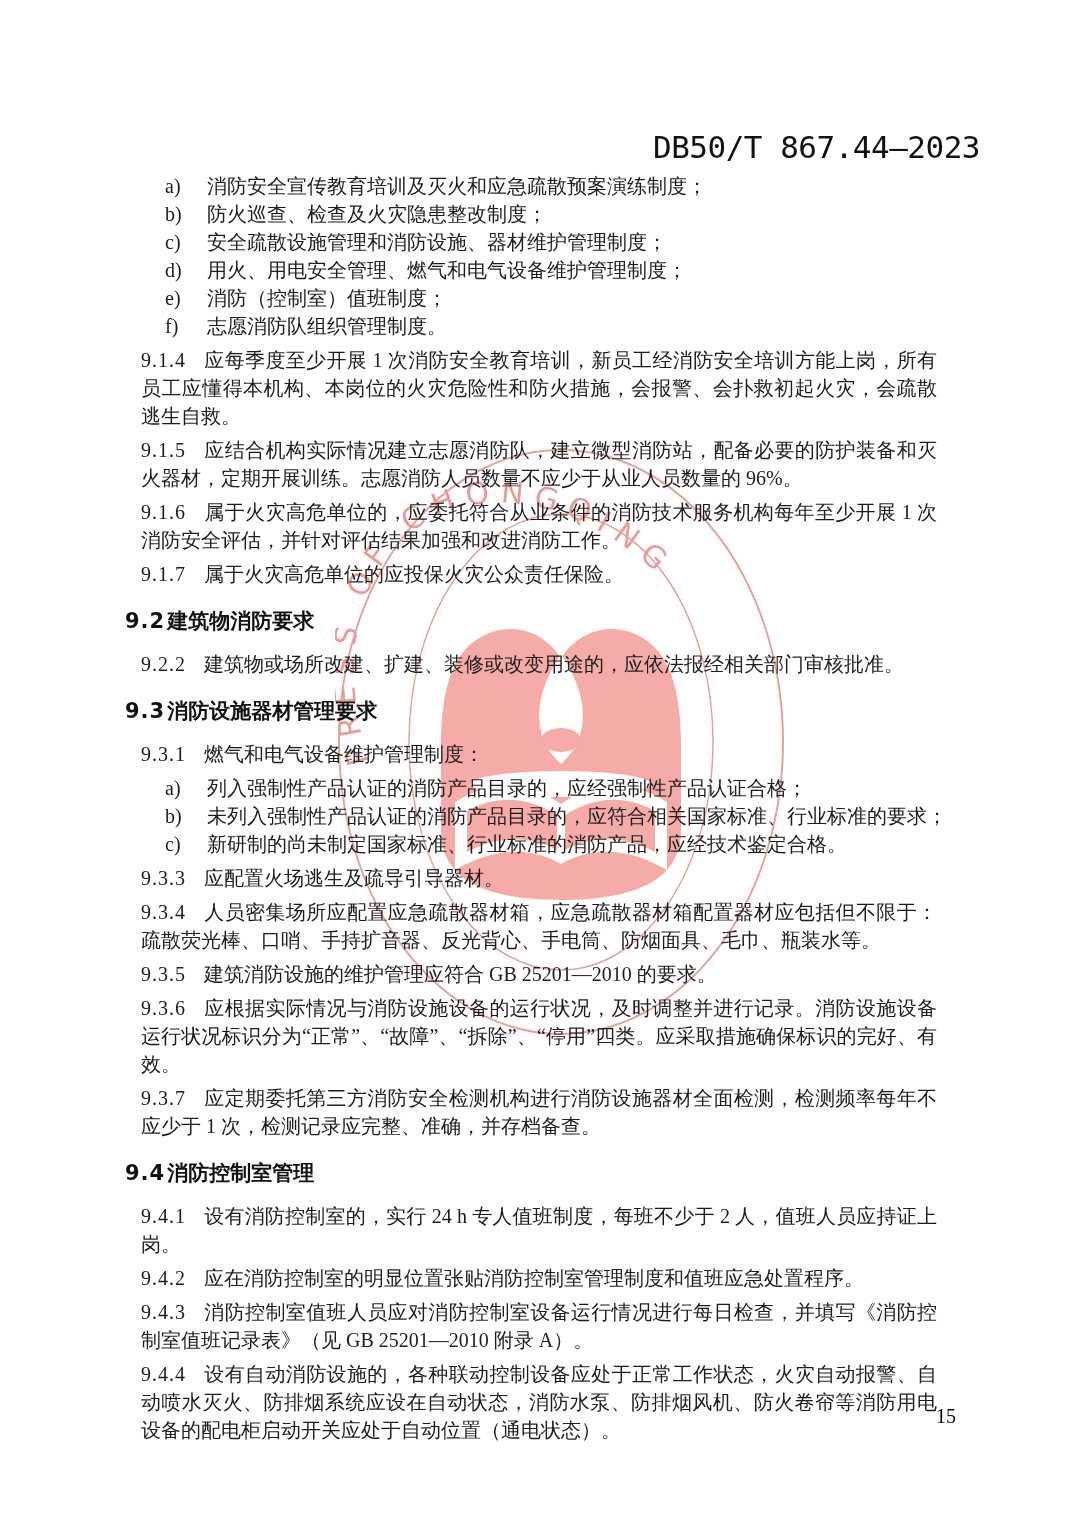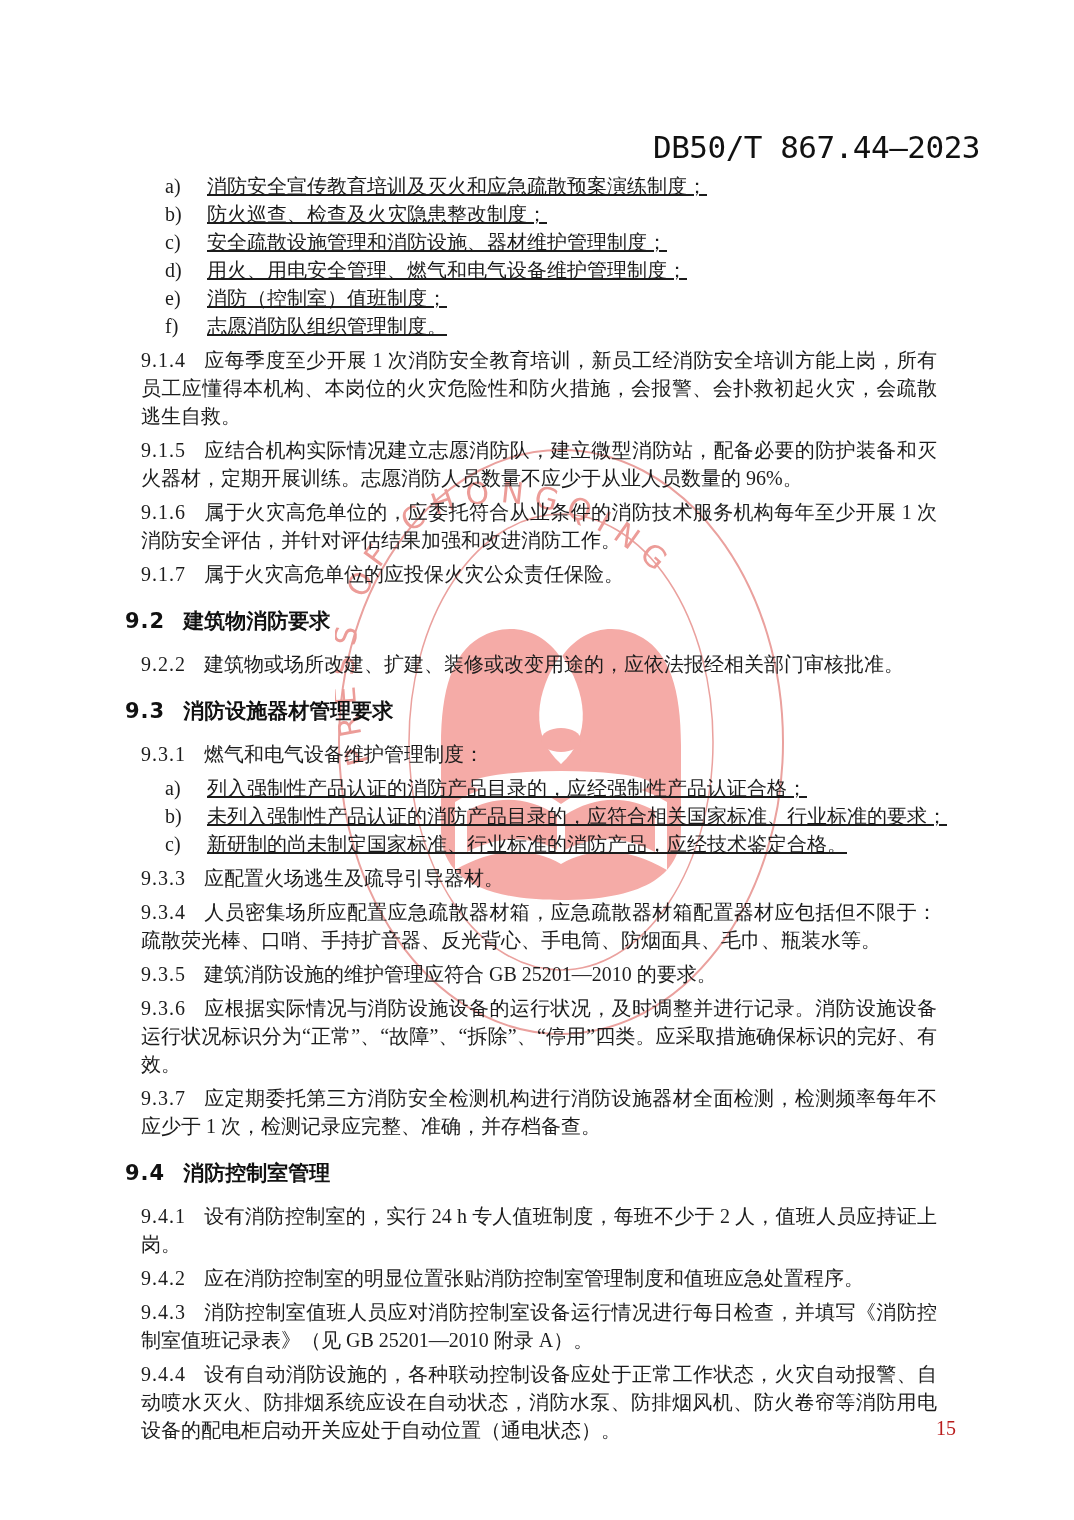--- a/index.html
+++ b/index.html
@@ -21,35 +21,35 @@
   }
   main.body {
     position:absolute; left:125px; top:172px; width:828px; z-index:1;
   }
   .list { margin:0 0 4px 0; }
   .list-item {
     display:flex; font-size:20px; line-height:28px;
     padding-left:40px;
   }
   .list-item .marker { width:42px; flex:0 0 42px; }
-  .list-item .ltext { flex:1;text-decoration:underline; }
+  .list-item .ltext { flex:1; }
   p.clause {
     margin:6px 16px; font-size:20px; line-height:28px;
     text-align:justify;
   }
   p.clause .clabel { margin-right:18px; letter-spacing:1px; white-space:nowrap; }
   h2.section {
     margin:18px 0 14px 0; font-size:21px; line-height:30px;
     font-family:"DejaVu Sans","Liberation Sans",sans-serif;
     font-weight:bold; color:#111;
   }
-  h2.section .hlabel { margin-right:18px; letter-spacing:1px; }
+  h2.section .hlabel { margin-right:2px; letter-spacing:1px; }
   .pagenum {
-    position:absolute; right:118px; bottom:80px; z-index:1;
-    font-size:20px; color:#b91c1c;
+    position:absolute; right:118px; bottom:92px; z-index:1;
+    font-size:20px; color:#000000;
   }
 </style>
 </head>
 <body>
 
 <div class="page">
 
   <div class="watermark">
     <svg width="452" height="594" viewBox="0 0 452 594" xmlns="http://www.w3.org/2000/svg">
       <ellipse cx="226" cy="296" rx="222" ry="292" fill="none" stroke="#eaa19e" stroke-width="2"></ellipse>

